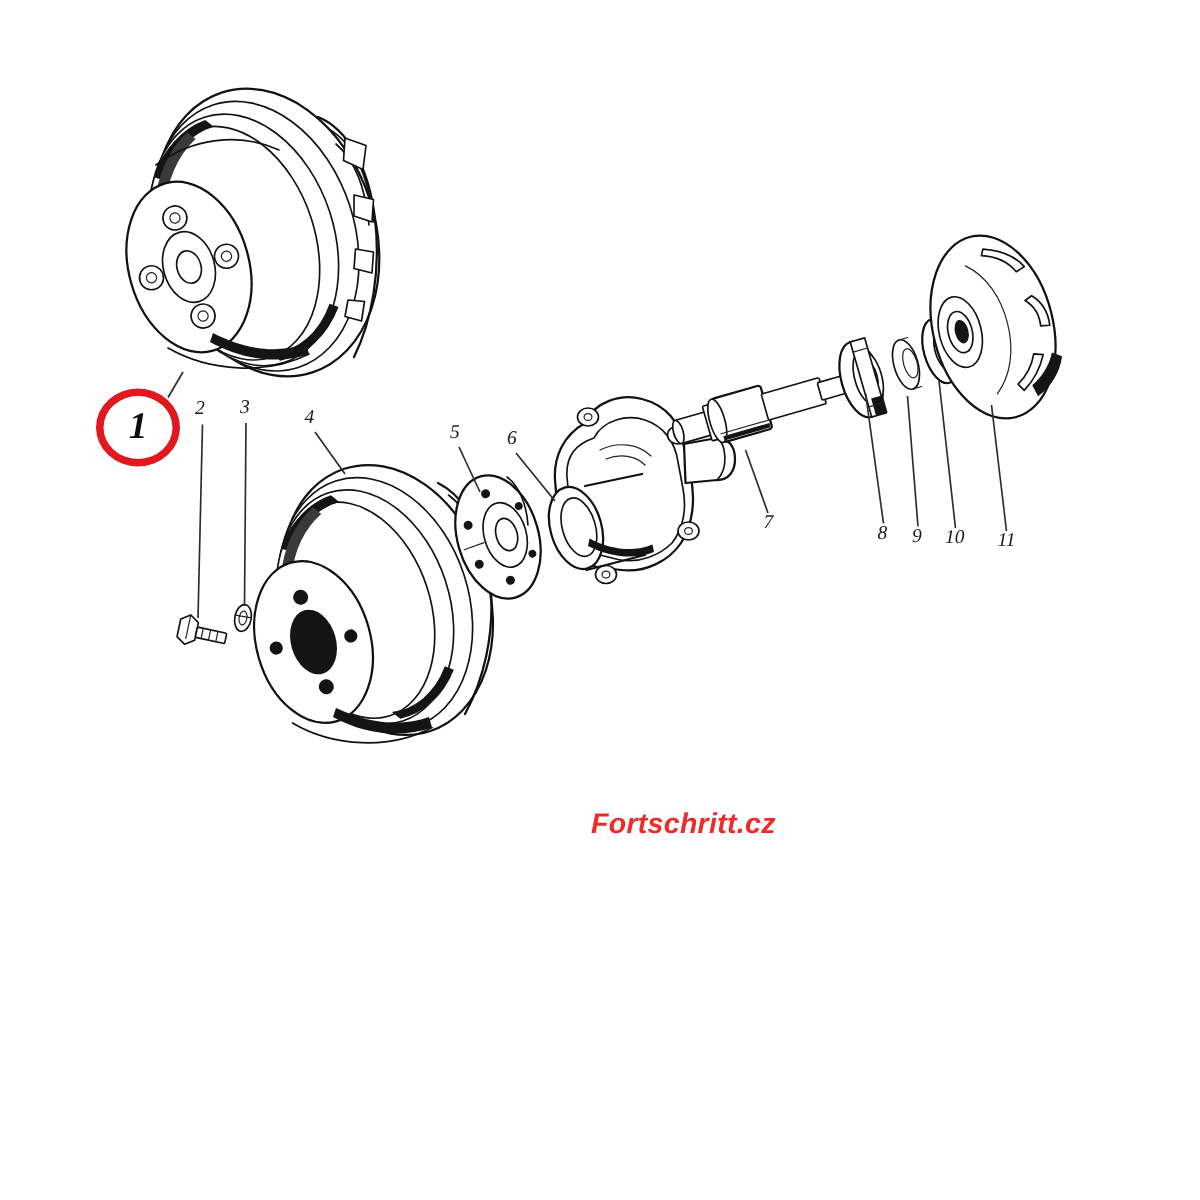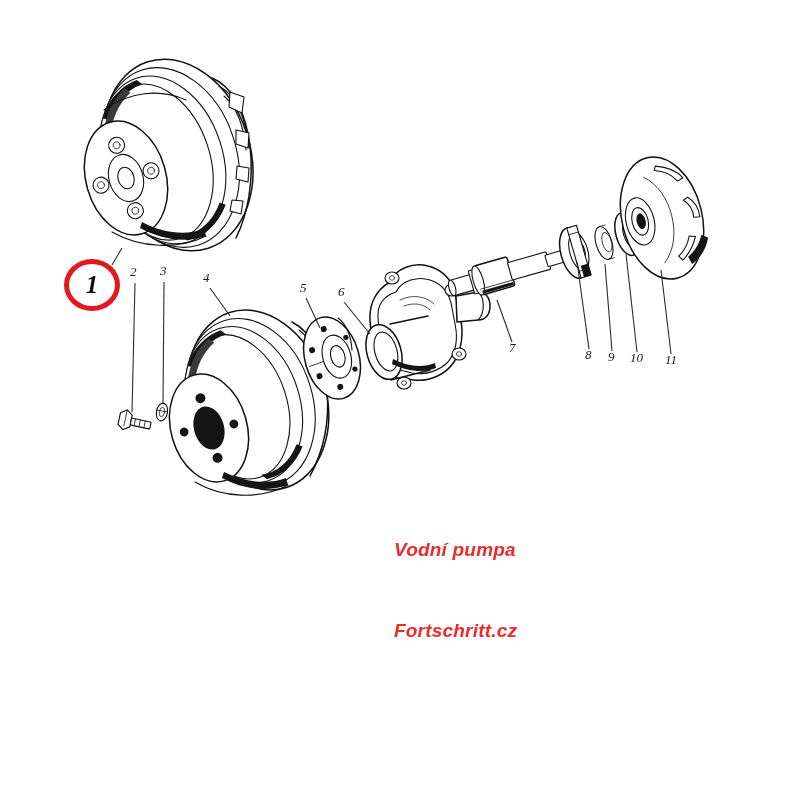--- a/index.html
+++ b/index.html
@@ -347,17 +347,16 @@
       <text class="part-num" x="665" y="364">11</text>
     </g>
 
   </svg>
 
   <div id="callout-badge">
     <span>1</span>
   </div>
 
   <div id="watermark">
-    <span class="wm-line">Vodní pumpa</span>
     <span class="wm-line">Fortschritt.cz</span>
   </div>
 
 </div>
 
 </body></html>

